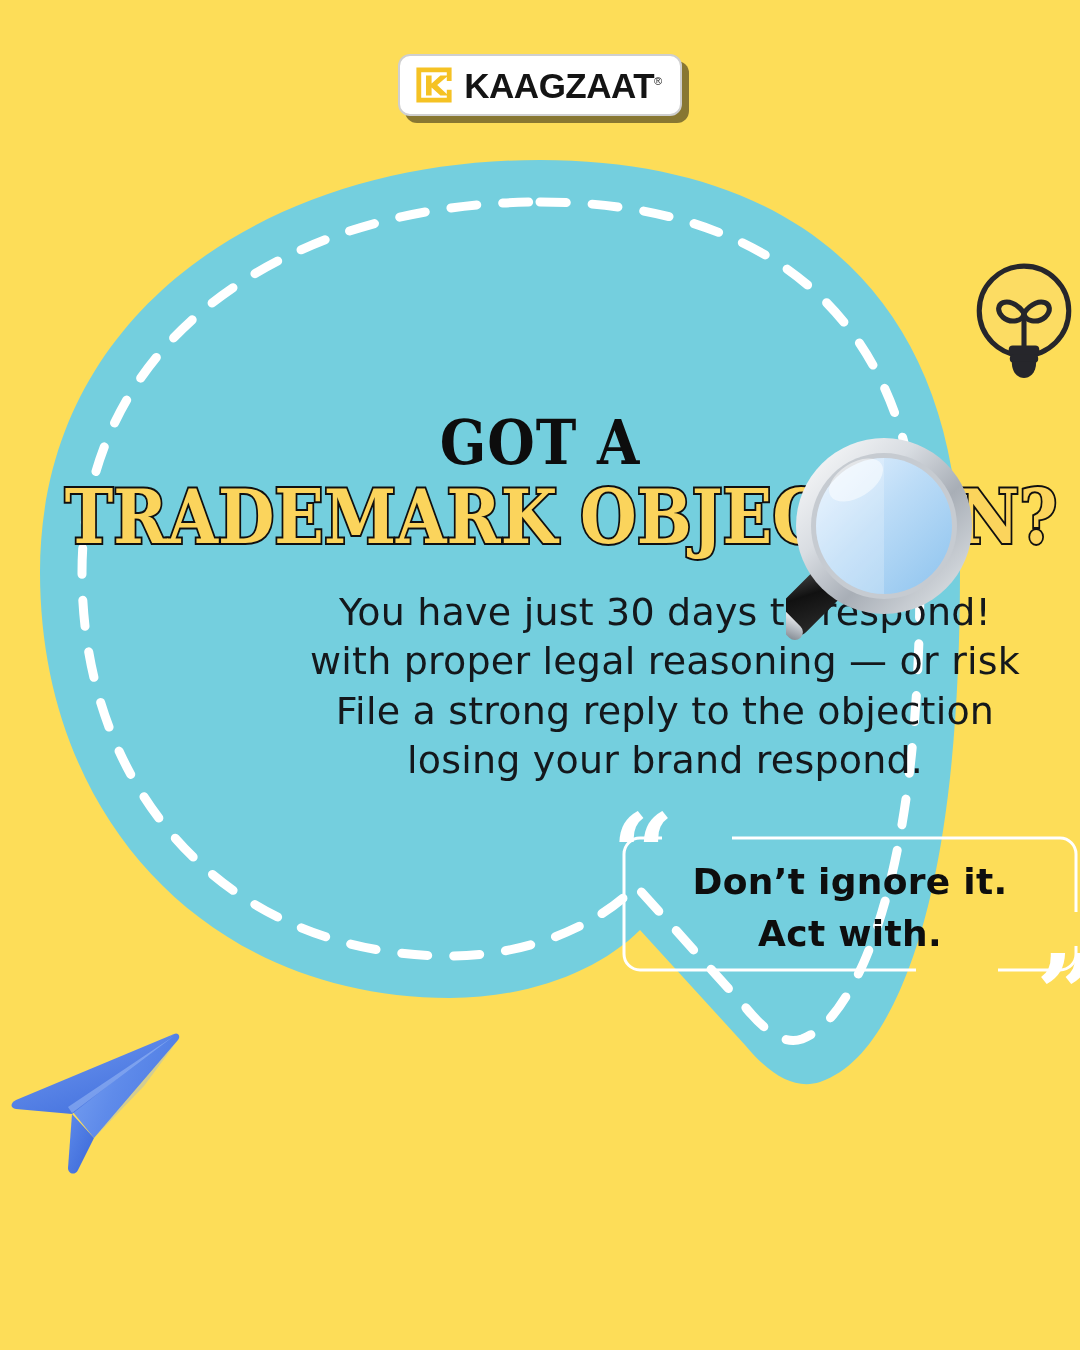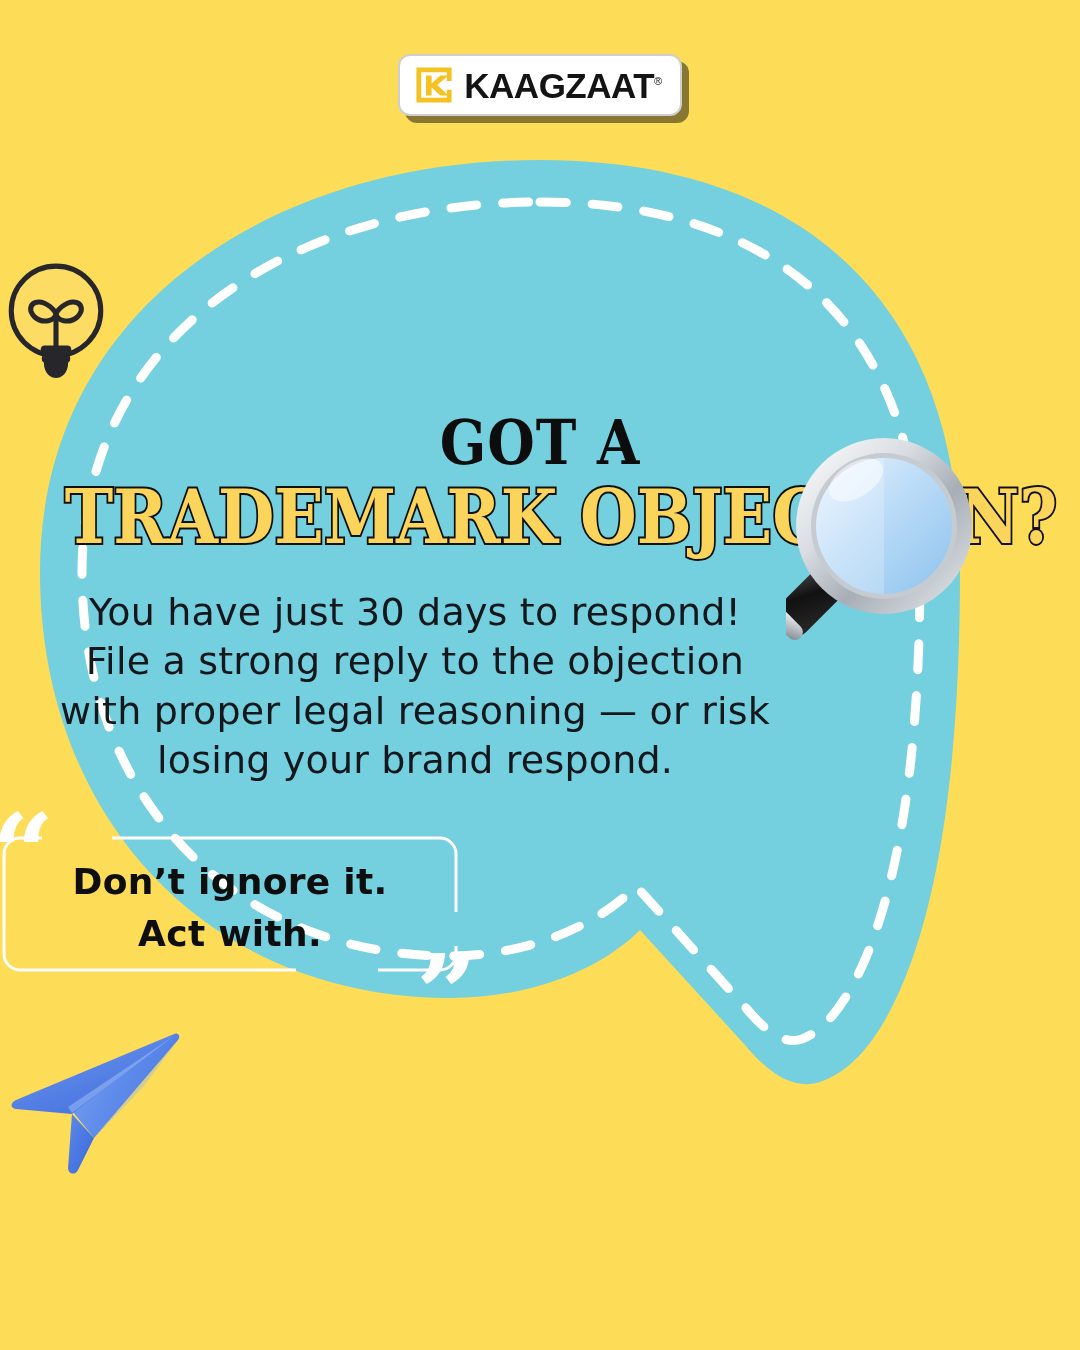--- a/index.html
+++ b/index.html
@@ -42,21 +42,21 @@
 
   
   #bubble-wrap{
     position:absolute; left:0; top:120px; width:1080px; height:1000px;
   }
   #bubble-svg{ position:absolute; left:0; top:0; width:1080px; height:1000px; }
 
   
   #bubble-content{
     position:absolute; left:0; top:120px; width:1080px; height:1000px;
-    display:flex; flex-direction:column; align-items:flex-start;
+    display:flex; flex-direction:column; align-items:flex-end;
   }
 
   .bulb{ margin-top:140px; width:112px; height:118px; }
 
   .headline-block{ margin-top:34px; text-align:center; width:100%; }
   .headline-top{
     font-family:"DejaVu Serif", serif;
     font-weight:bold;
     font-size:62px;
     line-height:1;
@@ -180,22 +180,22 @@
     <path d="M43 100 H67 C67 112, 60 116, 55 116 C 50 116, 43 112, 43 100 Z" fill="#26262b"></path>
   </svg>
 
   <div class="headline-block">
     <div class="headline-top">GOT A</div>
     <div class="headline-main">TRADEMARK OBJECTION?</div>
   </div>
 
   <div class="body-copy">
     <div>You have just 30 days to respond!</div>
+    <div>with proper legal reasoning — or risk</div>
     <div>File a strong reply to the objection</div>
-    <div>with proper legal reasoning — or risk</div>
     <div>losing your brand respond.</div>
   </div>
 
   <div class="quote-area">
     <svg class="quote-frame" viewBox="0 0 460 140">
       <path d="M112 4 H440 A16 16 0 0 1 456 20 V78" fill="none" stroke="#FFFFFF" stroke-width="3"></path>
       <path d="M456 112 V120 A16 16 0 0 1 440 136 H378" fill="none" stroke="#FFFFFF" stroke-width="3"></path>
       <path d="M296 136 H20 A16 16 0 0 1 4 120 V20 A16 16 0 0 1 20 4 H42" fill="none" stroke="#FFFFFF" stroke-width="3"></path>
     </svg>
     <span class="q-open">“</span>

